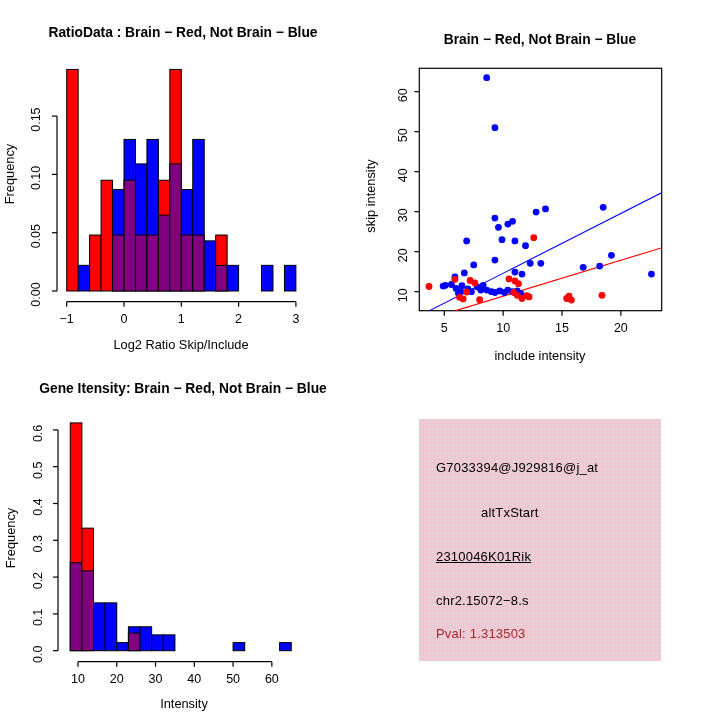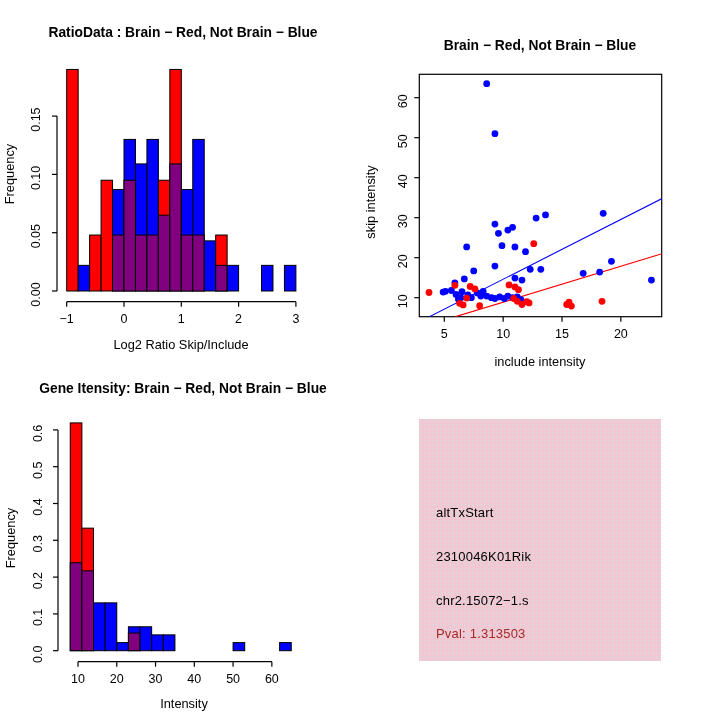--- a/index.html
+++ b/index.html
@@ -70,21 +70,21 @@
           <rect x="204.22000000000003" y="240.862" width="11.45999999999998" height="50.138000000000005" fill="#0000FF" stroke="#000" stroke-width="1"></rect>
           <rect x="215.68" y="235.03199999999998" width="11.460000000000008" height="55.96800000000002" fill="#FF0000" stroke="#000" stroke-width="1"></rect>
           <rect x="215.68" y="265.348" width="11.460000000000008" height="25.651999999999987" fill="#800080" stroke="#000" stroke-width="1"></rect>
           <rect x="227.14000000000001" y="265.348" width="11.45999999999998" height="25.651999999999987" fill="#0000FF" stroke="#000" stroke-width="1"></rect>
           <rect x="261.52" y="265.348" width="11.460000000000036" height="25.651999999999987" fill="#0000FF" stroke="#000" stroke-width="1"></rect>
           <rect x="284.44" y="265.348" width="11.45999999999998" height="25.651999999999987" fill="#0000FF" stroke="#000" stroke-width="1"></rect>
         </g>
     </svg>
   </div>
 
-  <div class="panel" style="left:360px;top:15px">
+  <div class="panel" style="left:360px;top:9px">
     <svg id="svg-scatter" width="360" height="360">
       <text class="title" x="180" y="35">Brain − Red, Not Brain − Blue</text>
       <text class="axlab" x="180" y="351">include intensity</text>
       <text class="axlab" x="15" y="187" transform="rotate(-90 15 187)">skip intensity</text>
       <g id="g-scatter">
           <rect x="59.3" y="59.3" width="242.39999999999998" height="242.39999999999998" fill="none" stroke="#000" stroke-width="1.2"></rect>
           <line x1="84.3" y1="301.7" x2="84.3" y2="306.7" stroke="#000" stroke-width="1.2"></line>
           <text x="84.3" y="322.7" class="tick">5</text>
           <line x1="143.14999999999998" y1="301.7" x2="143.14999999999998" y2="306.7" stroke="#000" stroke-width="1.2"></line>
           <text x="143.14999999999998" y="322.7" class="tick">10</text>
@@ -227,20 +227,21 @@
           <rect x="149.663" y="274.876" width="11.630999999999972" height="15.824000000000012" fill="#0000FF" stroke="#000" stroke-width="1"></rect>
           <rect x="161.29399999999998" y="274.876" width="11.631000000000029" height="15.824000000000012" fill="#0000FF" stroke="#000" stroke-width="1"></rect>
           <rect x="231.07999999999998" y="282.604" width="11.631" height="8.096000000000004" fill="#0000FF" stroke="#000" stroke-width="1"></rect>
           <rect x="277.604" y="282.604" width="11.631000000000029" height="8.096000000000004" fill="#0000FF" stroke="#000" stroke-width="1"></rect>
         </g>
     </svg>
   </div>
 
   <div class="panel" style="left:360px;top:360px">
     <div class="info-box" style="background-color: rgb(242, 199, 209);">
-      <div class="info-line" style="top: 86px; color: rgb(0, 0, 0);">altTxStart</div>
-      <div class="info-line" style="top: 130px; color: rgb(0, 0, 0);">2310046K01Rik</div>
-      <div class="info-line" style="top: 174px; color: rgb(0, 0, 0);">chr2.15072−1.s</div>
+      <div class="info-line" style="top: 41px; color: rgb(0, 0, 0);">G7033394@J929816@j_at</div>
+      <div class="info-line" style="top: 86px; color: rgb(0, 0, 0); margin-left: 45px;">altTxStart</div>
+      <div class="info-line" style="top: 130px; color: rgb(0, 0, 0); text-decoration: underline;">2310046K01Rik</div>
+      <div class="info-line" style="top: 174px; color: rgb(0, 0, 0);">chr2.15072−8.s</div>
       <div class="info-line" style="top: 207px; color: rgb(165, 42, 42);">Pval: 1.313503</div>
     </div>
   </div>
 
 </div>
 
 </body></html>

